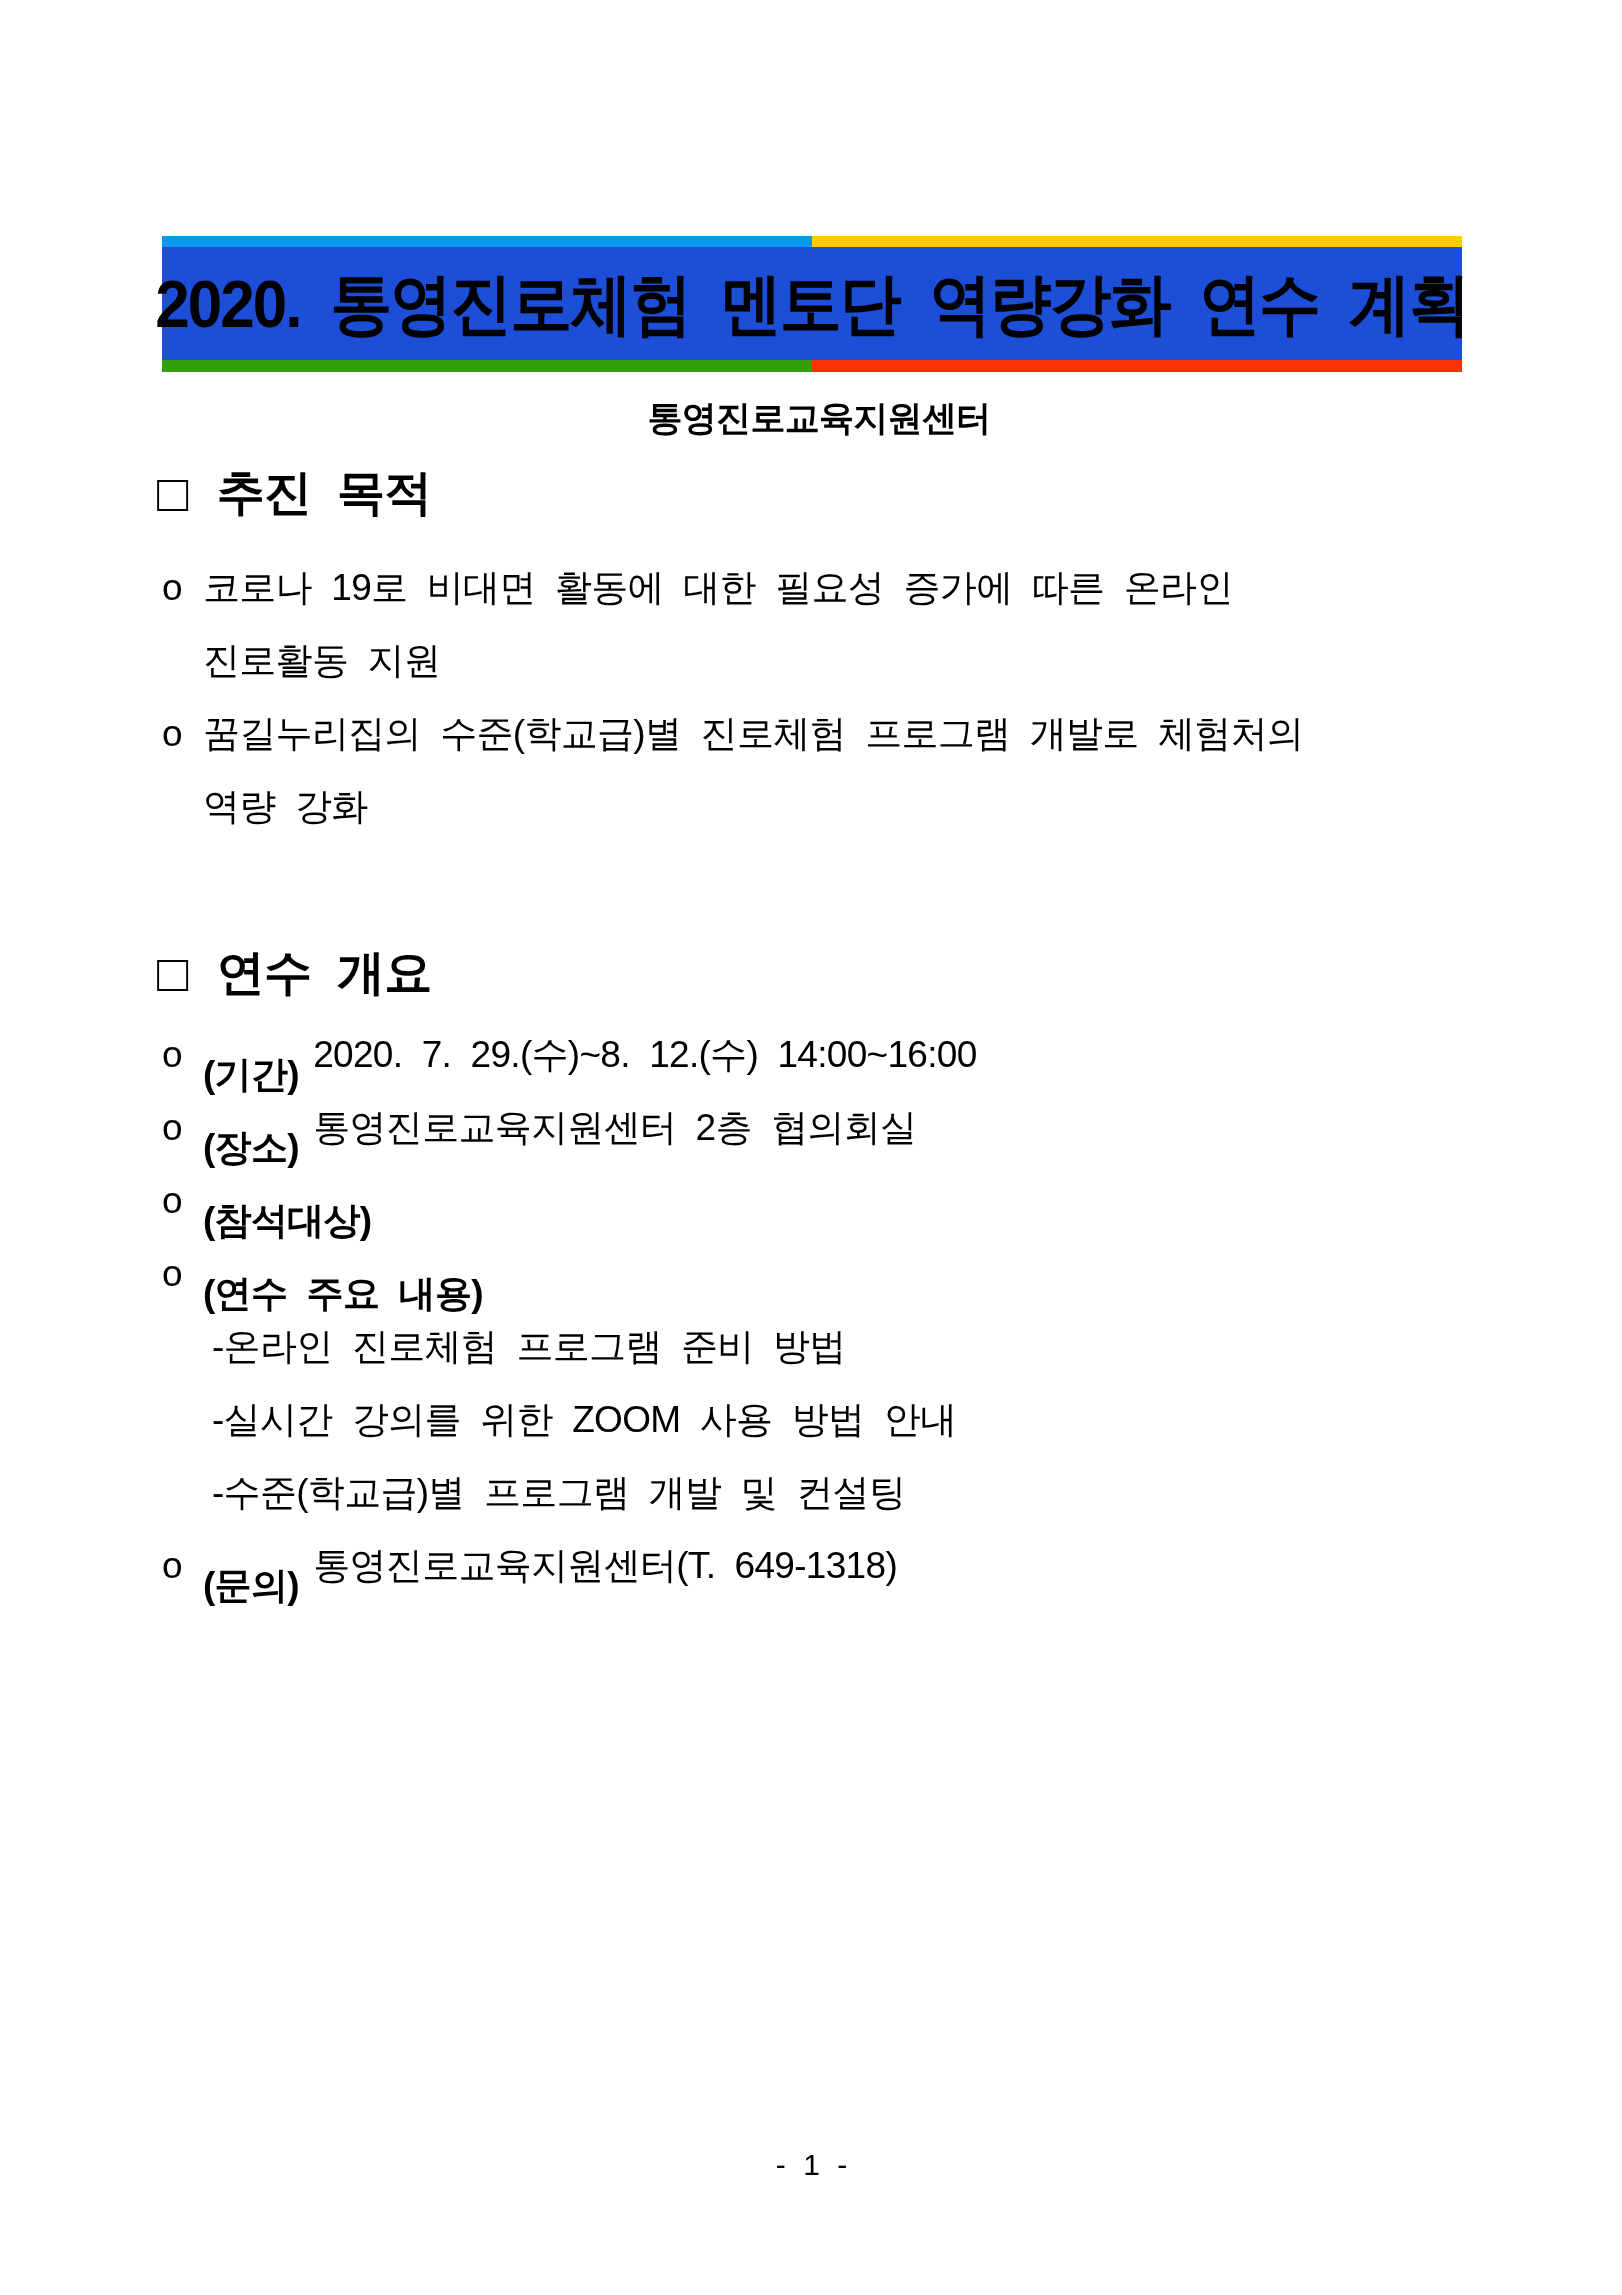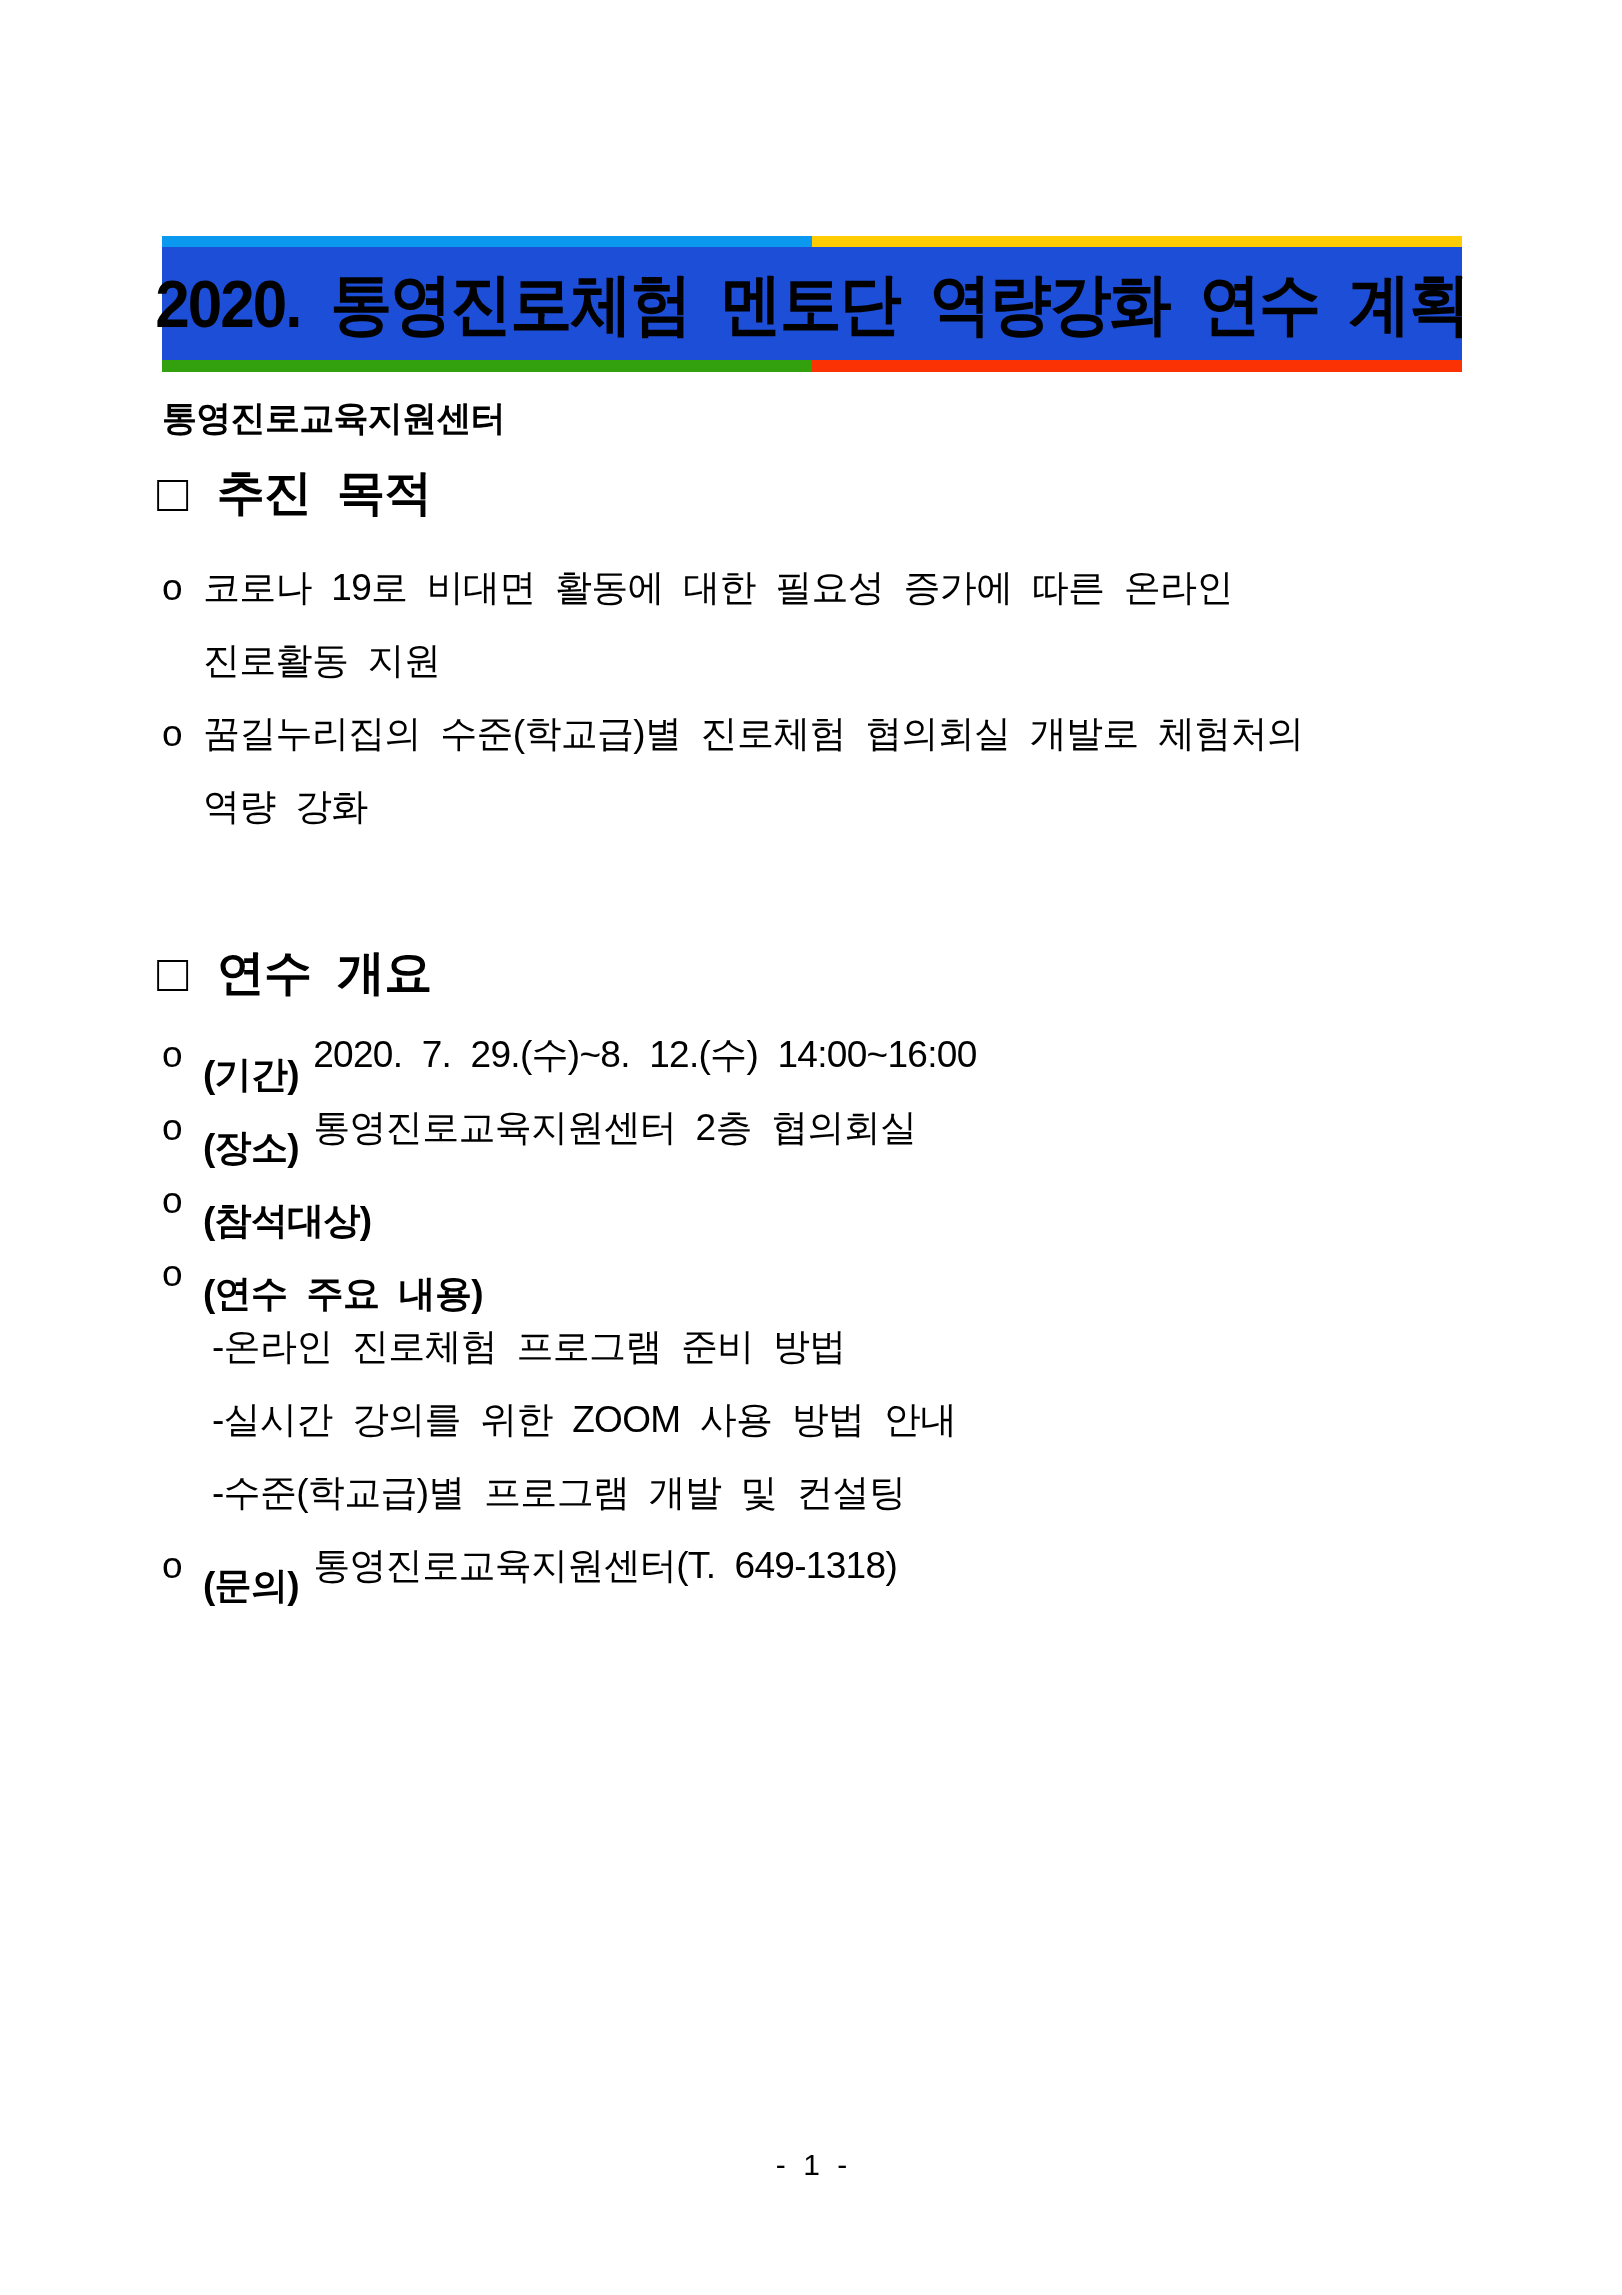--- a/index.html
+++ b/index.html
@@ -30,21 +30,21 @@
     font-weight:900;
     letter-spacing:-2px;
     word-spacing:14.4px;
     white-space:nowrap;
     transform:scaleY(1.08);
   }
 
   
   .subtitle{
     position:absolute;left:162px;top:395px;width:1314px;
-    text-align:left;
+    text-align:center;
     font-size:35px;font-weight:700;
     letter-spacing:-0.7px;
   }
 
   
   .sec-h{
     position:absolute;left:157px;
     font-size:48px;font-weight:700;
     letter-spacing:-0.7px;word-spacing:13px;
     display:flex;align-items:center;
@@ -115,21 +115,21 @@
       <span class="bullet">o</span>
 
       <span class="txt">코로나 19로 비대면 활동에 대한 필요성 증가에 따른 온라인</span>
     </div>
     <div class="line wrapline">
       <span class="txt">진로활동 지원</span>
     </div>
     <div class="line">
       <span class="bullet">o</span>
 
-      <span class="txt">꿈길누리집의 수준(학교급)별 진로체험 협의회실 개발로 체험처의</span>
+      <span class="txt">꿈길누리집의 수준(학교급)별 진로체험 프로그램 개발로 체험처의</span>
     </div>
     <div class="line wrapline">
       <span class="txt">역량 강화</span>
     </div>
   </div>
 
   <div class="sec-h h-overview">
     <span class="marker">□</span>
     <span>연수 개요</span>
   </div>

